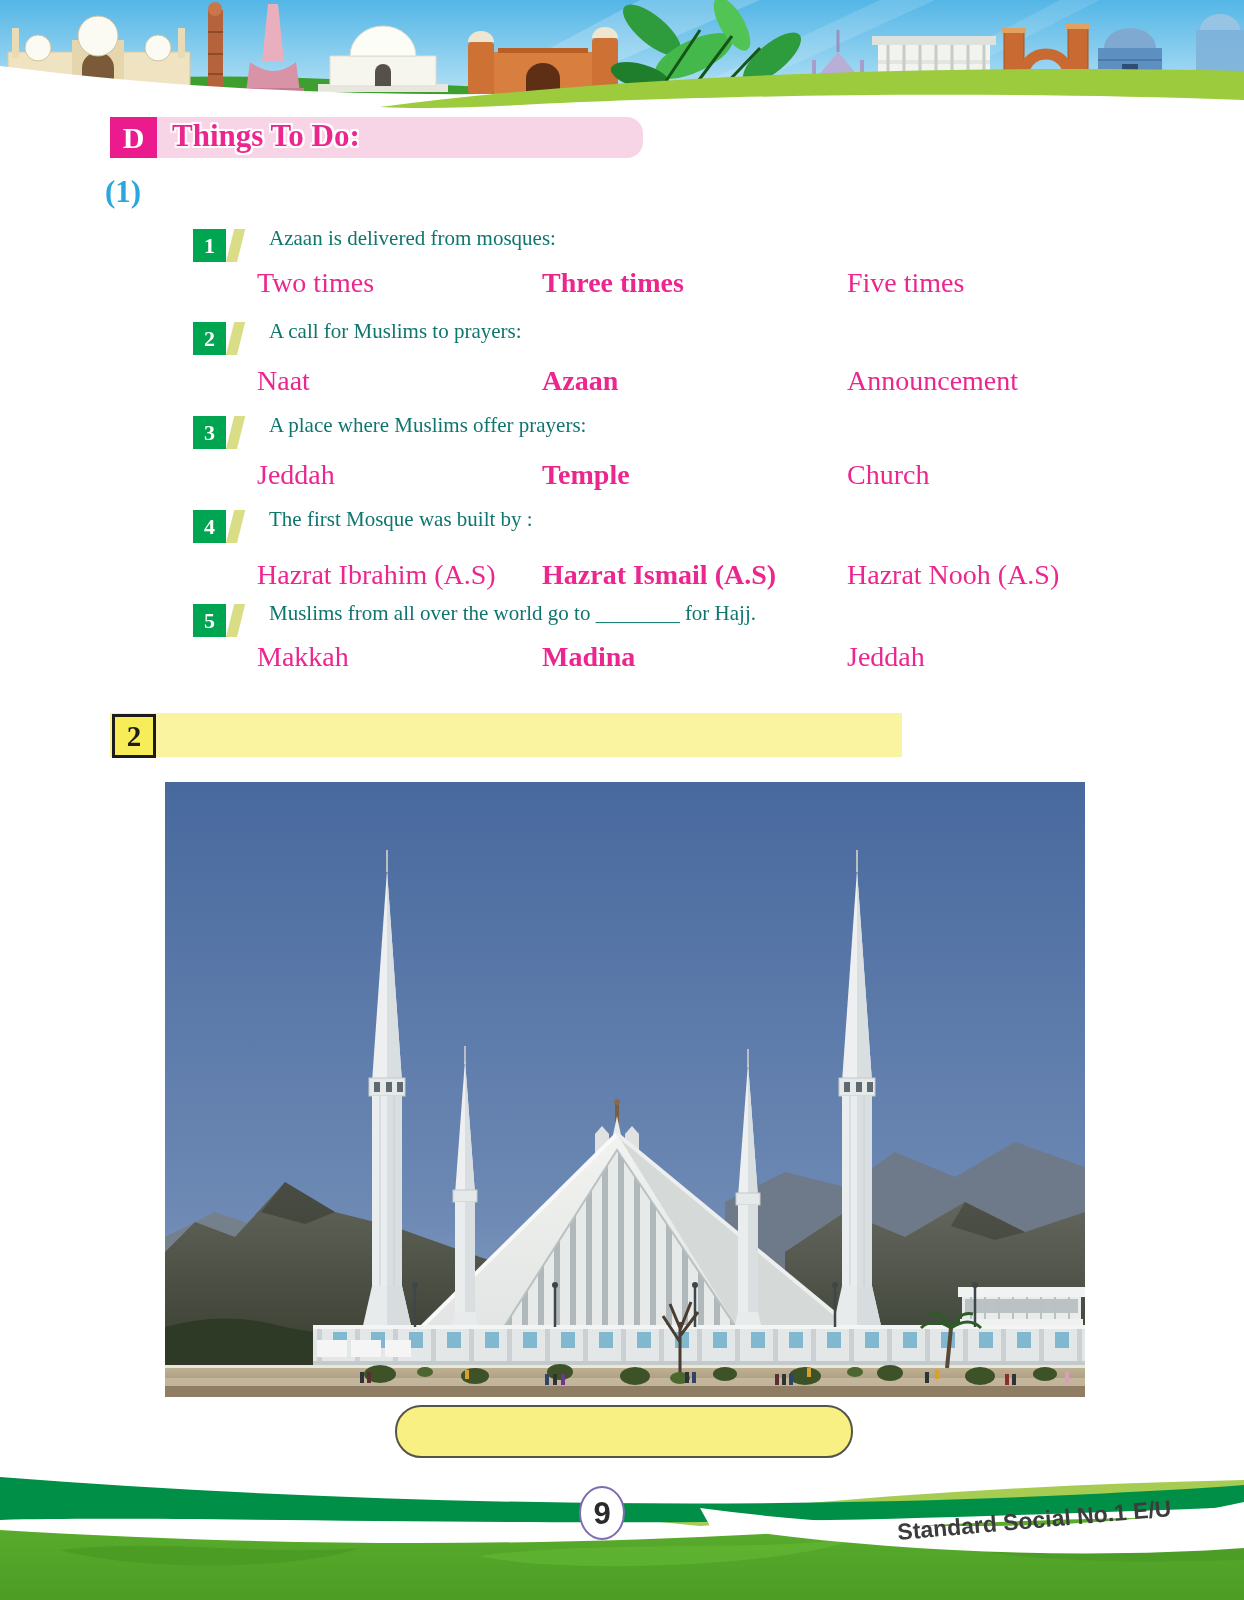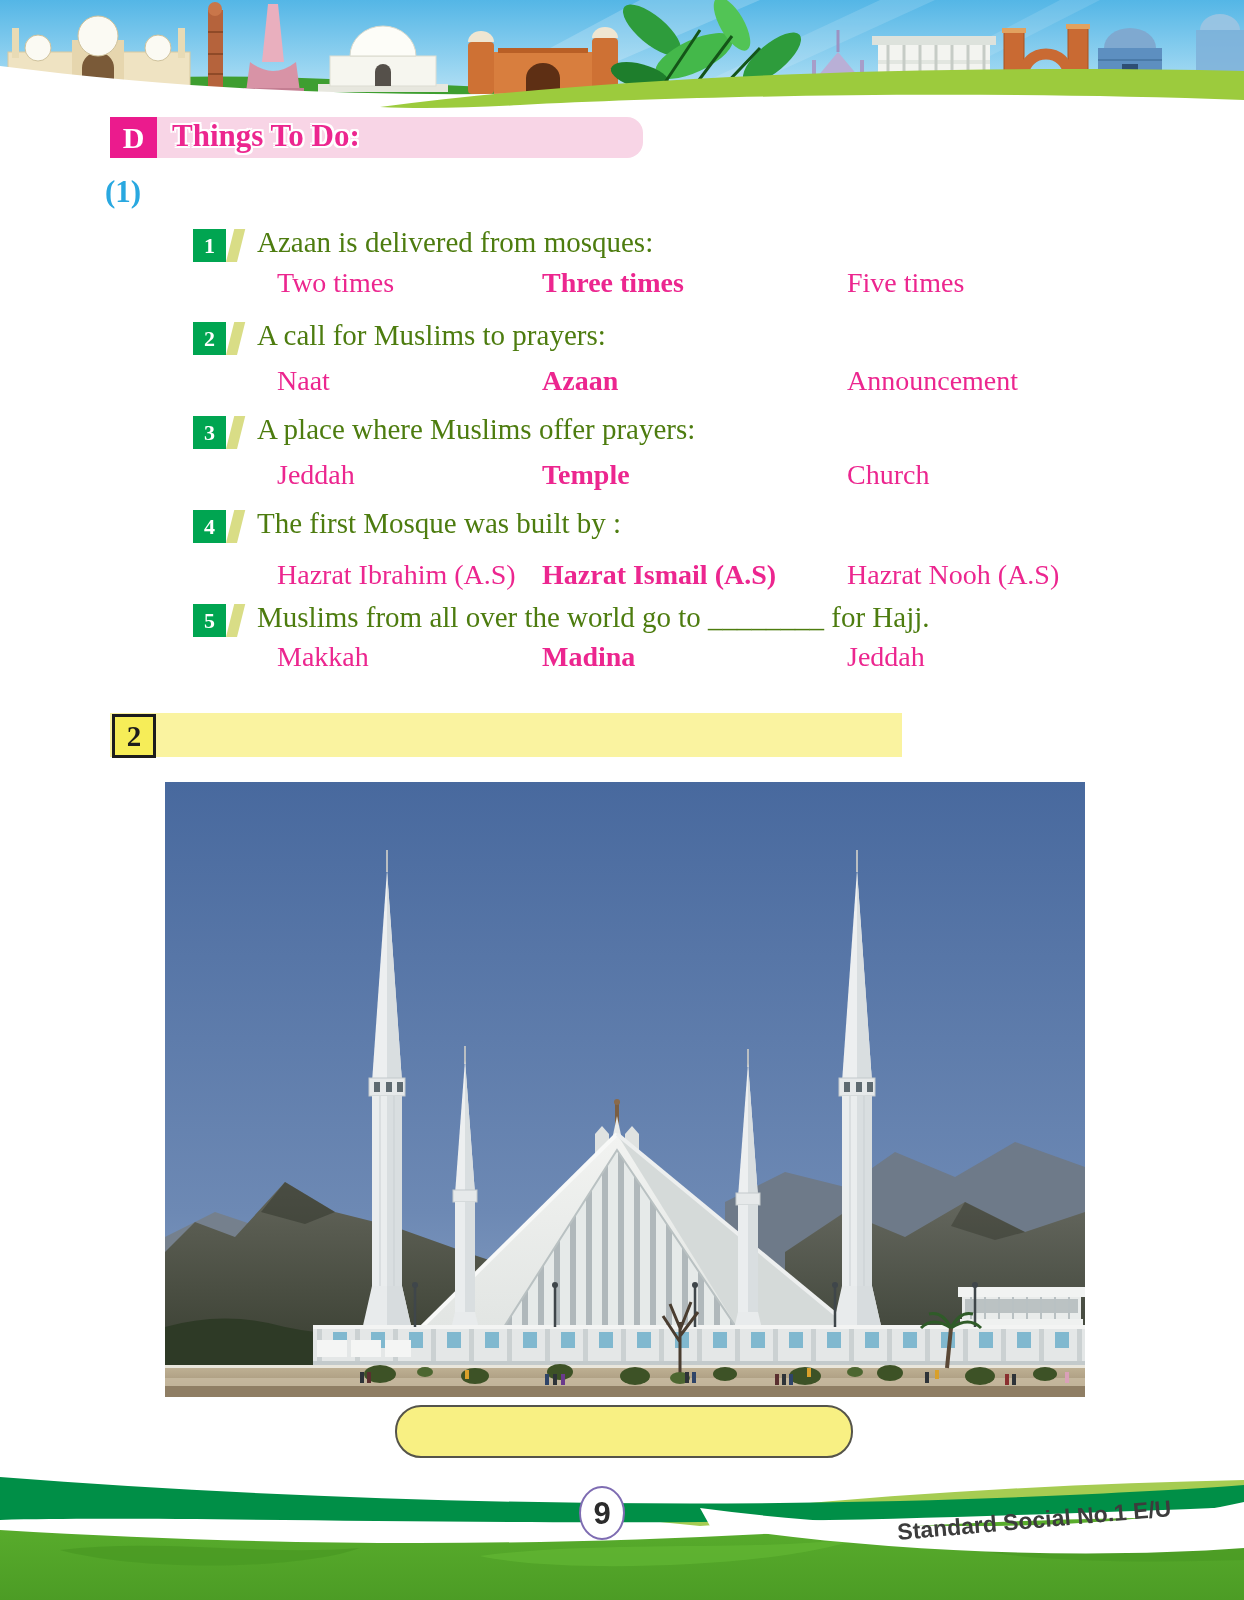--- a/index.html
+++ b/index.html
@@ -20,23 +20,23 @@
 
   
   .ex1-num{position:absolute;left:105px;top:174px;font-size:31px;font-weight:bold;color:#29A8E0;}
   .ex1-heading{position:absolute;left:185px;top:174px;font-size:31px;font-weight:bold;color:#29A8E0;}
 
   
   .q-badge{position:absolute;left:193px;width:33px;height:33px;background:#00A551;color:#fff;
            font-weight:bold;font-size:22px;line-height:33px;text-align:center;}
   .q-badge::after{content:"";position:absolute;left:33px;top:0;width:11px;height:33px;background:#D9DD86;
            transform:skewX(-14deg);transform-origin:bottom left;}
-  .q-text{position:absolute;left:257px;width:830px;font-size:29px;color:#4d7c0f;}
+  .q-text{position:absolute;left:269px;width:830px;font-size:21px;color:#0f766e;}
   .opt{position:absolute;font-size:28px;color:#EC268F;white-space:nowrap;cursor:pointer;}
-  .c1{left:257px;margin-left:20px;} .c2{left:542px;font-weight:bold;} .c3{left:847px;}
+  .c1{left:257px;} .c2{left:542px;font-weight:bold;} .c3{left:847px;}
 
   
   .sec2-bar{position:absolute;left:110px;top:713px;width:792px;height:44px;background:#FAF3A0;}
   .sec2-badge{position:absolute;left:112px;top:714px;width:38px;height:38px;background:#F6ED58;
               border:3px solid #1c1c1c;box-sizing:content-box;color:#1c1c1c;font-weight:bold;
               font-size:29px;line-height:38px;text-align:center;}
   .sec2-text{position:absolute;left:170px;top:716px;font-size:29px;color:#2e2e2e;}
 
   
   .photo{position:absolute;left:165px;top:782px;width:920px;height:615px;}

